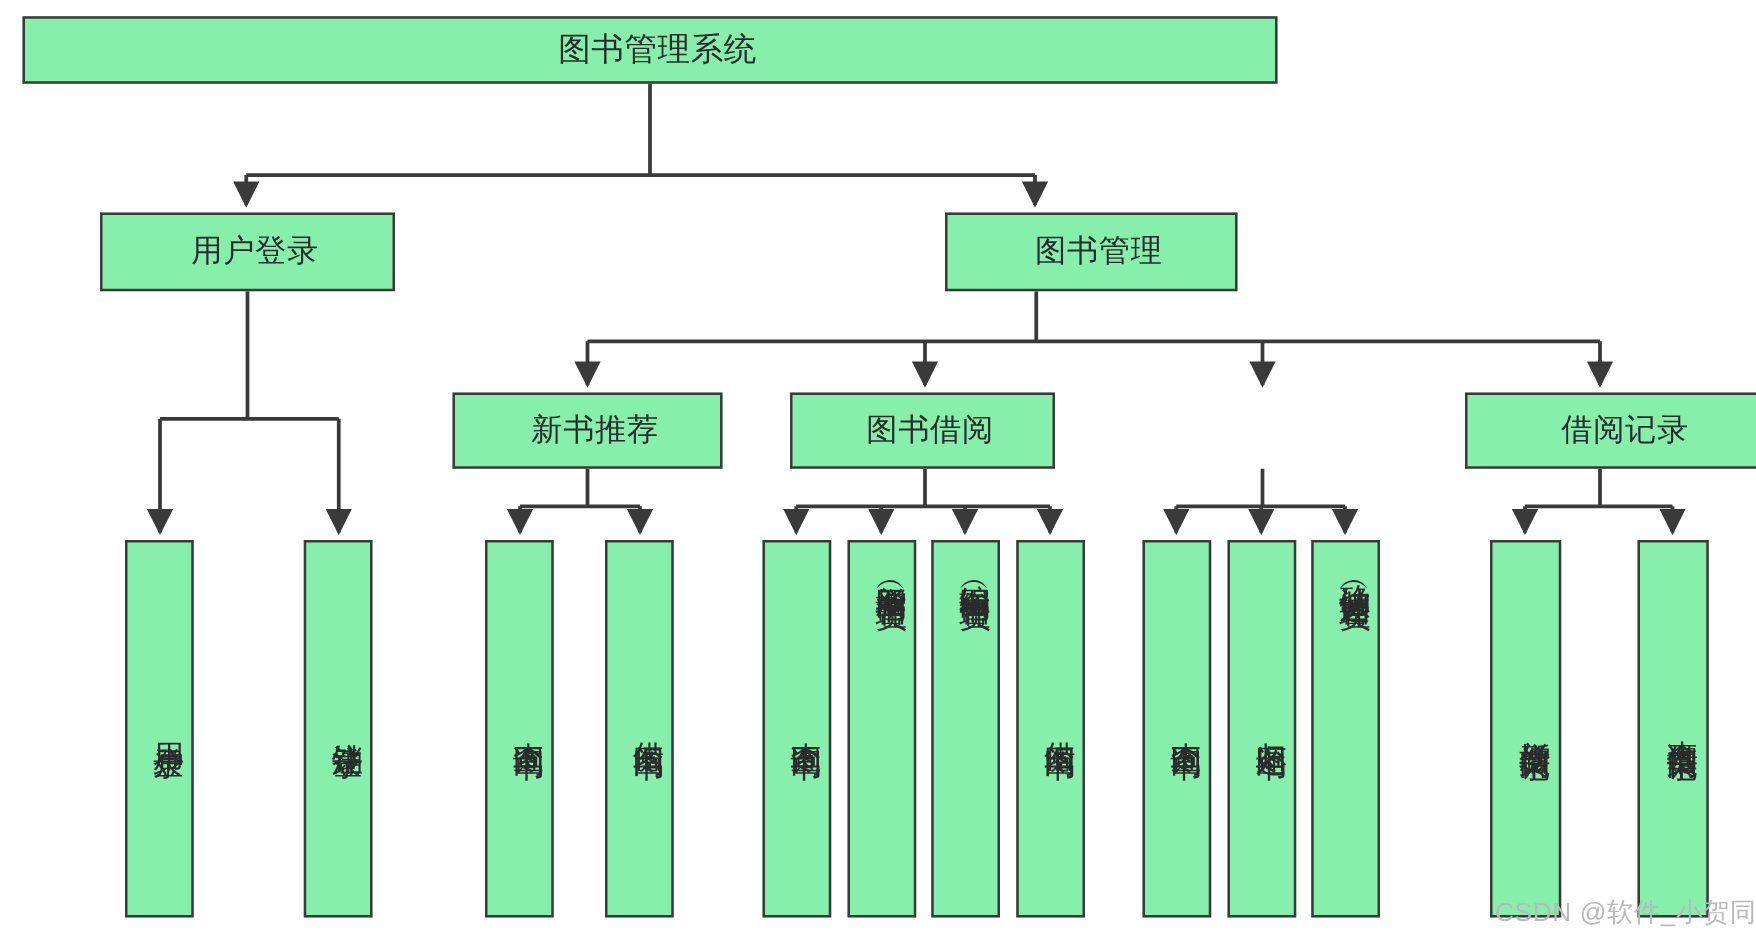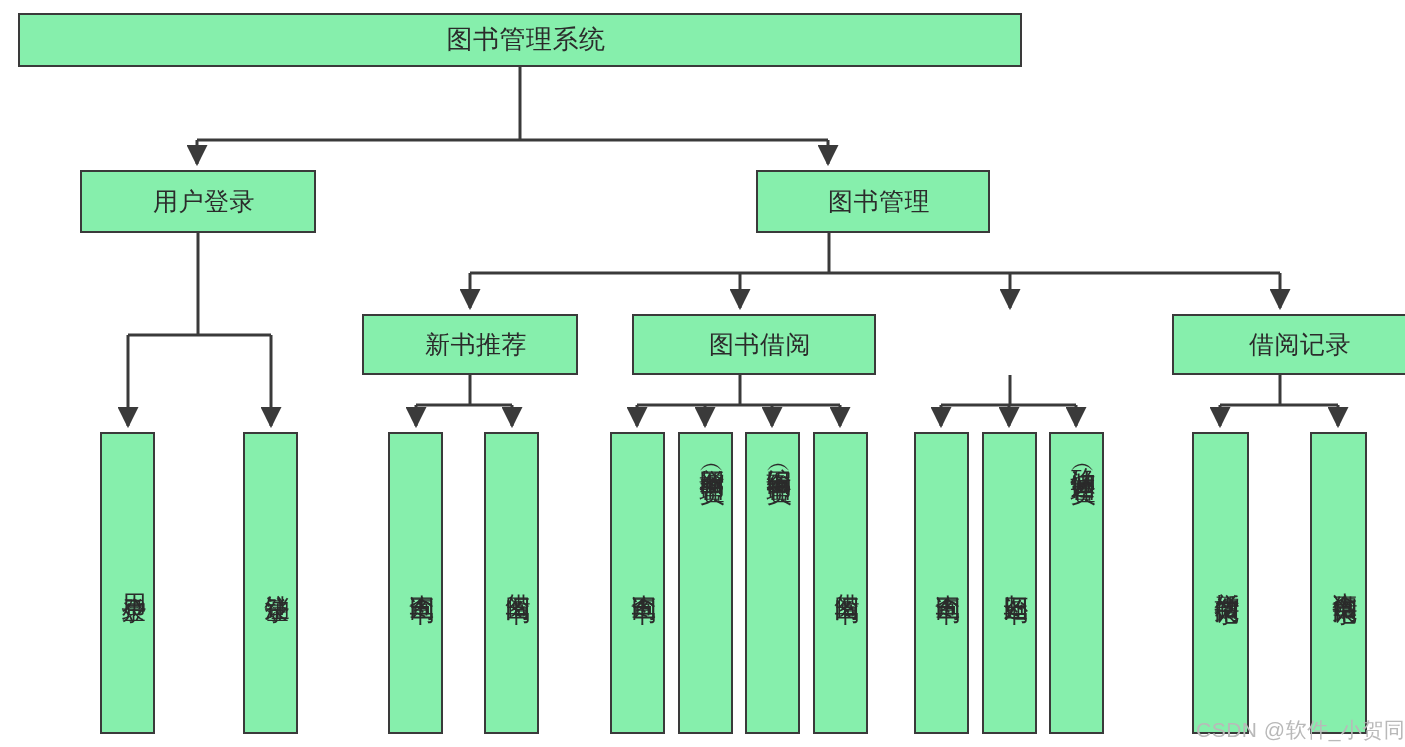--- a/index.html
+++ b/index.html
@@ -129,21 +129,21 @@
   <div class="node h" style="left: 80px; top: 170px; width: 236px; height: 63px;">
     <span>用户登录</span>
   </div>
   <div class="node h" style="left: 712px; top: 170px; width: 234px; height: 63px; margin-left: 44px;">
     <span>图书管理</span>
   </div>
 
   <div class="node h" style="left: 362px; top: 314px; width: 216px; height: 61px; text-align: right;">
     <span>新书推荐</span>
   </div>
-  <div class="node h" style="left: 632px; top: 314px; width: 244px; height: 61px; text-align: right;">
+  <div class="node h" style="left: 632px; top: 314px; width: 212px; height: 61px; text-align: right;">
     <span>图书借阅</span>
   </div>
   <div class="node h" style="left: 1172px; top: 314px; width: 244px; height: 61px; text-align: center;">
     <span>借阅记录</span>
   </div>
 
   <div class="node v mid" style="left: 100px; top: 432px; width: 55px; height: 302px;">
     <span>用户登录</span>
   </div>
   <div class="node v mid" style="left: 243px; top: 432px; width: 55px; height: 302px;">

